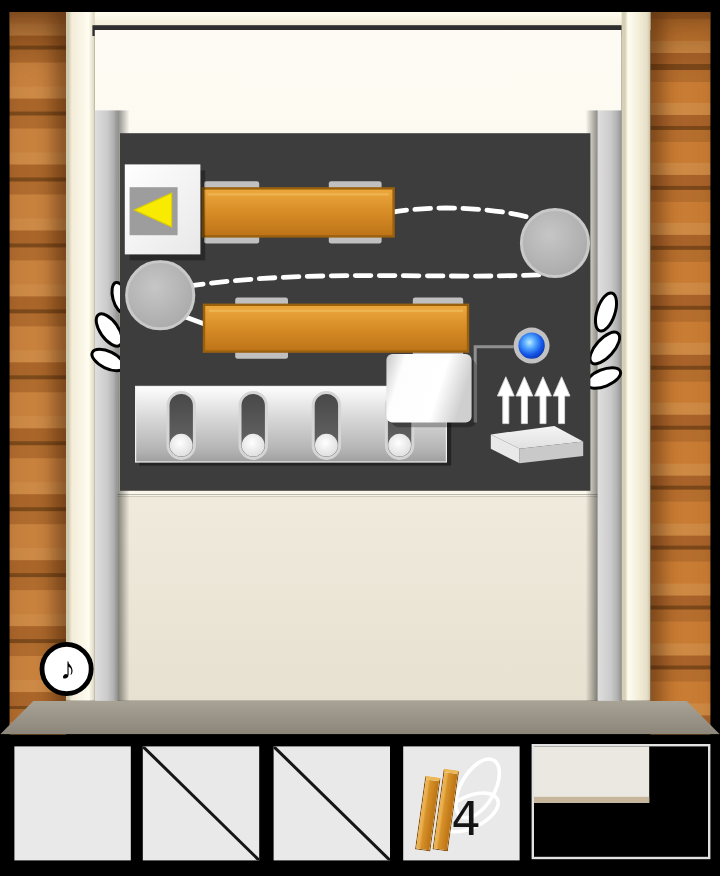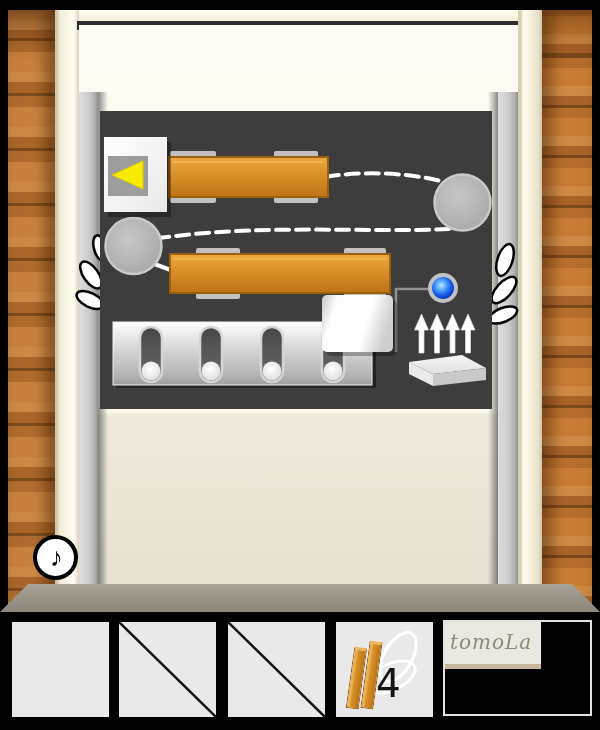--- a/index.html
+++ b/index.html
@@ -253,18 +253,17 @@
         <ellipse cx="55" cy="55" rx="13" ry="26" transform="rotate(65 55 55)"></ellipse>
       </g>
     </svg>
     <div class="plank plank1"></div>
     <div class="plank plank2"></div>
     <div class="inv-count">4</div>
   </div>
 
   <div class="abs logo-box">
     <div class="logo-card">
-      <span class="logo-text">tomoLa</span>
       <div class="logo-underline"></div>
     </div>
   </div>
 
 </div>
 
 </body></html>

